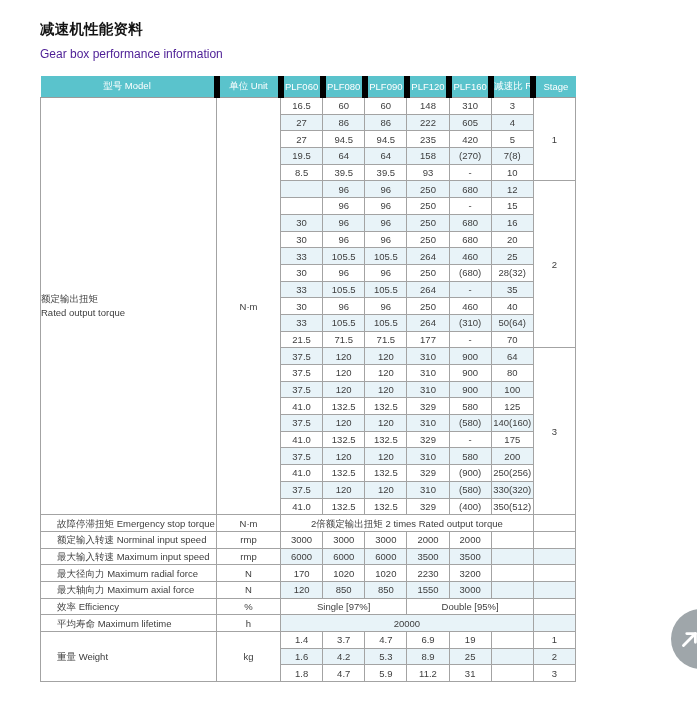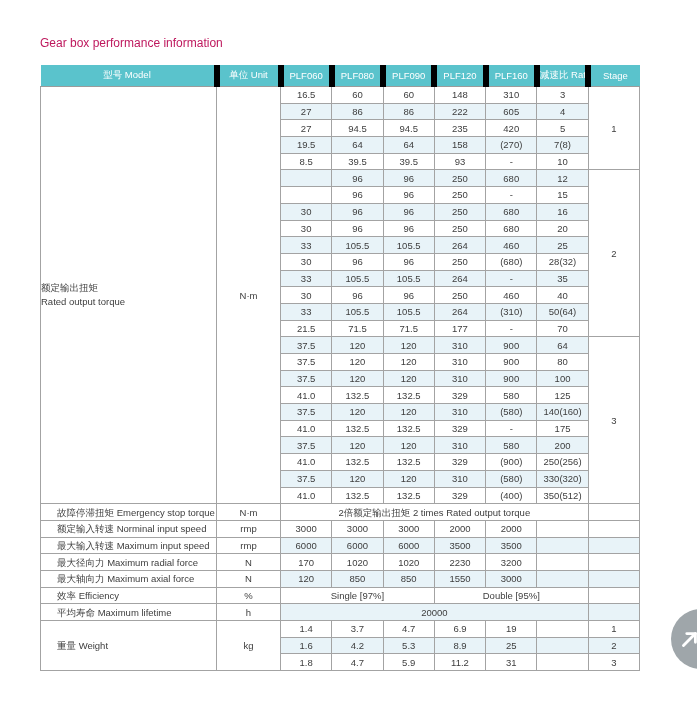--- a/index.html
+++ b/index.html
@@ -3,23 +3,23 @@
 <meta charset="utf-8">
 <style>
   html,body{margin:0;padding:0;}
   body{
     width:697px;height:702px;background:#ffffff;overflow:hidden;position:relative;
     font-family:"Liberation Sans","DejaVu Sans",sans-serif;color:#3d3d3d;
     -webkit-font-smoothing:antialiased;
   }
   .page{padding:20px 0 0 40px;}
   .title{font-size:14.5px;font-weight:bold;color:#141414;margin:0 0 8px 0;letter-spacing:.2px;}
-  .subtitle{font-size:12px;color:#be185d;margin:16px 0 15px 0;}
+  .subtitle{font-size:12px;color:#4c1d95;margin:8px 0 15px 0;}
   table.perf{
-    border-collapse:collapse;table-layout:fixed;width:600px;
+    border-collapse:collapse;table-layout:fixed;width:536px;
     font-size:9.5px;color:#3d3d3d;
   }
   table.perf th{
     background:#5ac3cc;color:#ffffff;font-weight:normal;font-size:9.5px;
     height:21px;border-left:6px solid #000000;border-bottom:1px solid #9b9b9b;
     padding:0;text-align:center;white-space:nowrap;overflow:hidden;
   }
   table.perf th:first-child{border-left:none;}
   table.perf td{
     border:1px solid #a3a3a3;text-align:center;vertical-align:middle;
@@ -33,20 +33,21 @@
     position:absolute;left:671px;top:609px;width:60px;height:60px;border-radius:50%;
     background:#98a0a4;opacity:.93;display:flex;align-items:center;justify-content:center;
     cursor:pointer;
   }
   .fab svg{display:block;margin-right:22px;}
 </style>
 </head>
 <body>
 
 <div class="page">
+  <h1 class="title">减速机性能资料</h1>
   <div class="subtitle">Gear box performance information</div>
 
   <table class="perf">
     <colgroup>
       <col style="width:176px">
         <col style="width:64px">
       <col>
         <col>
         <col>
         <col>

